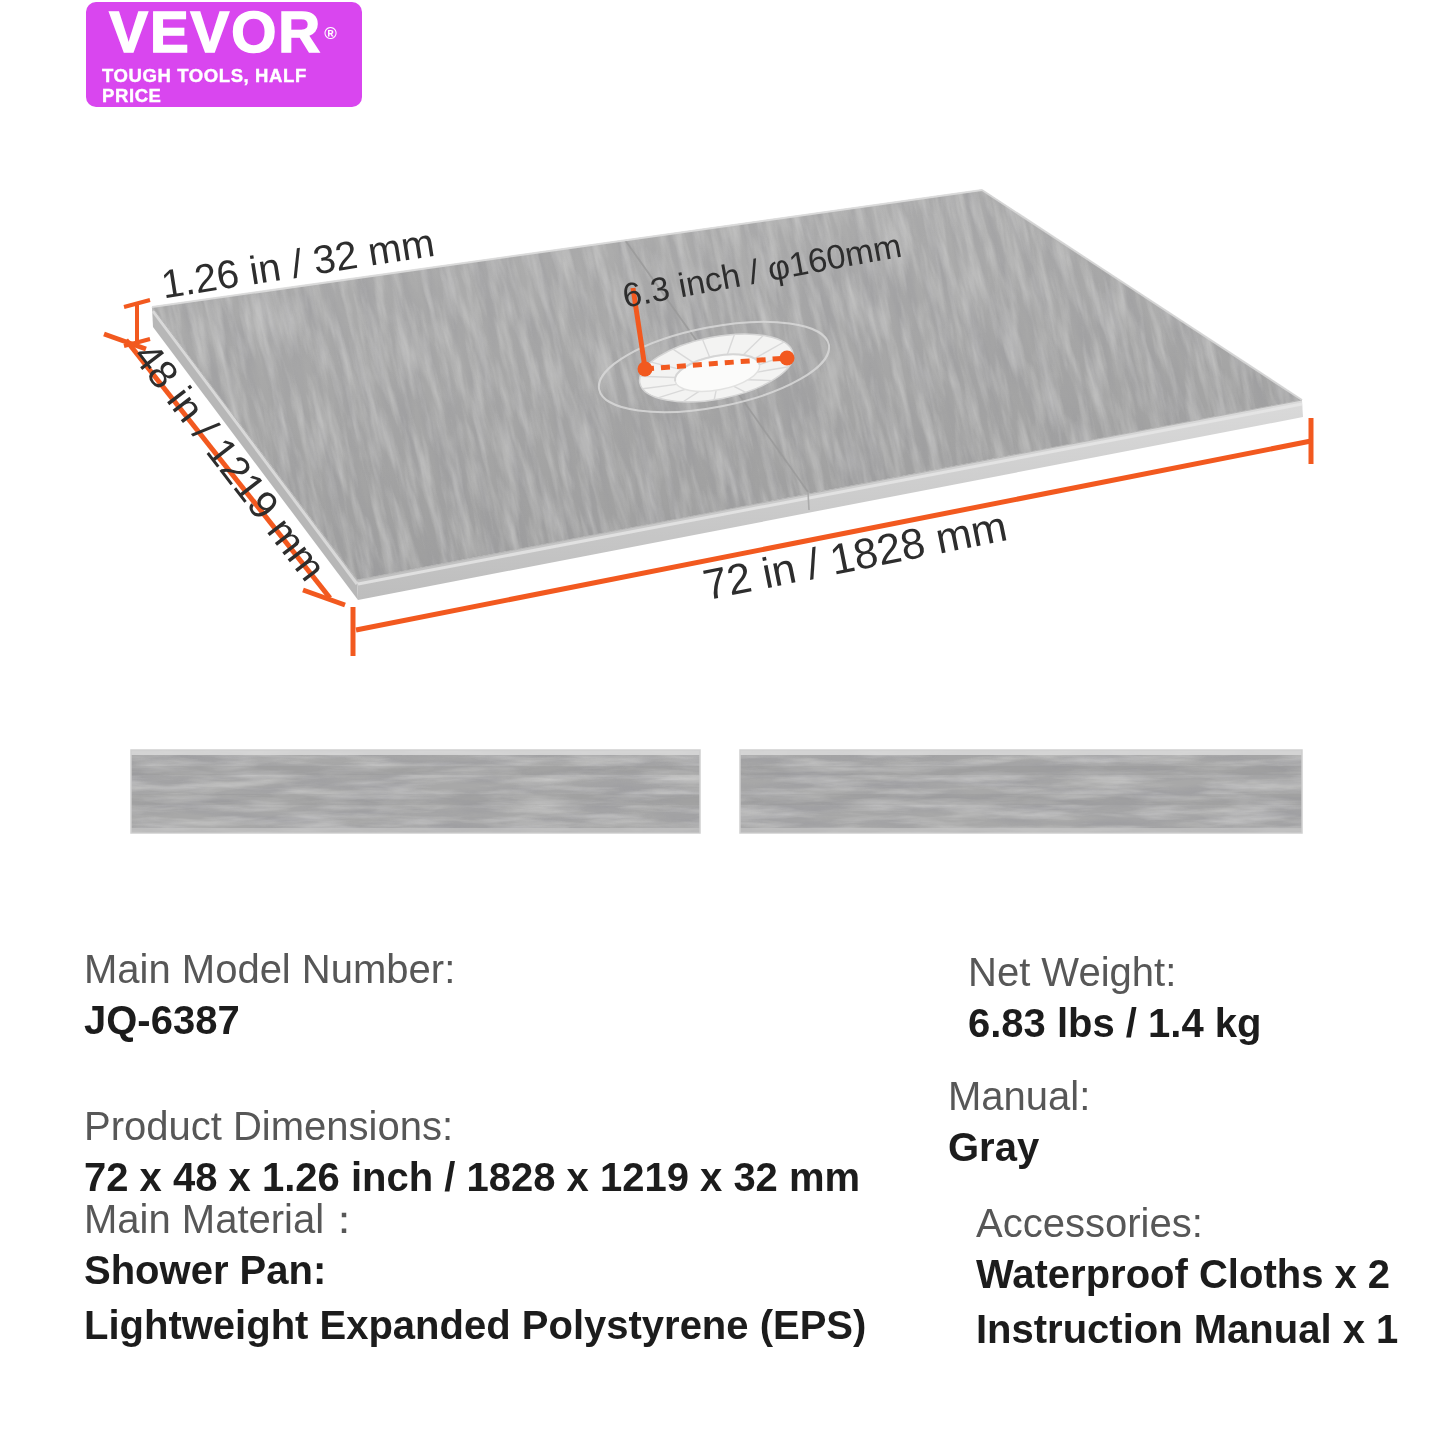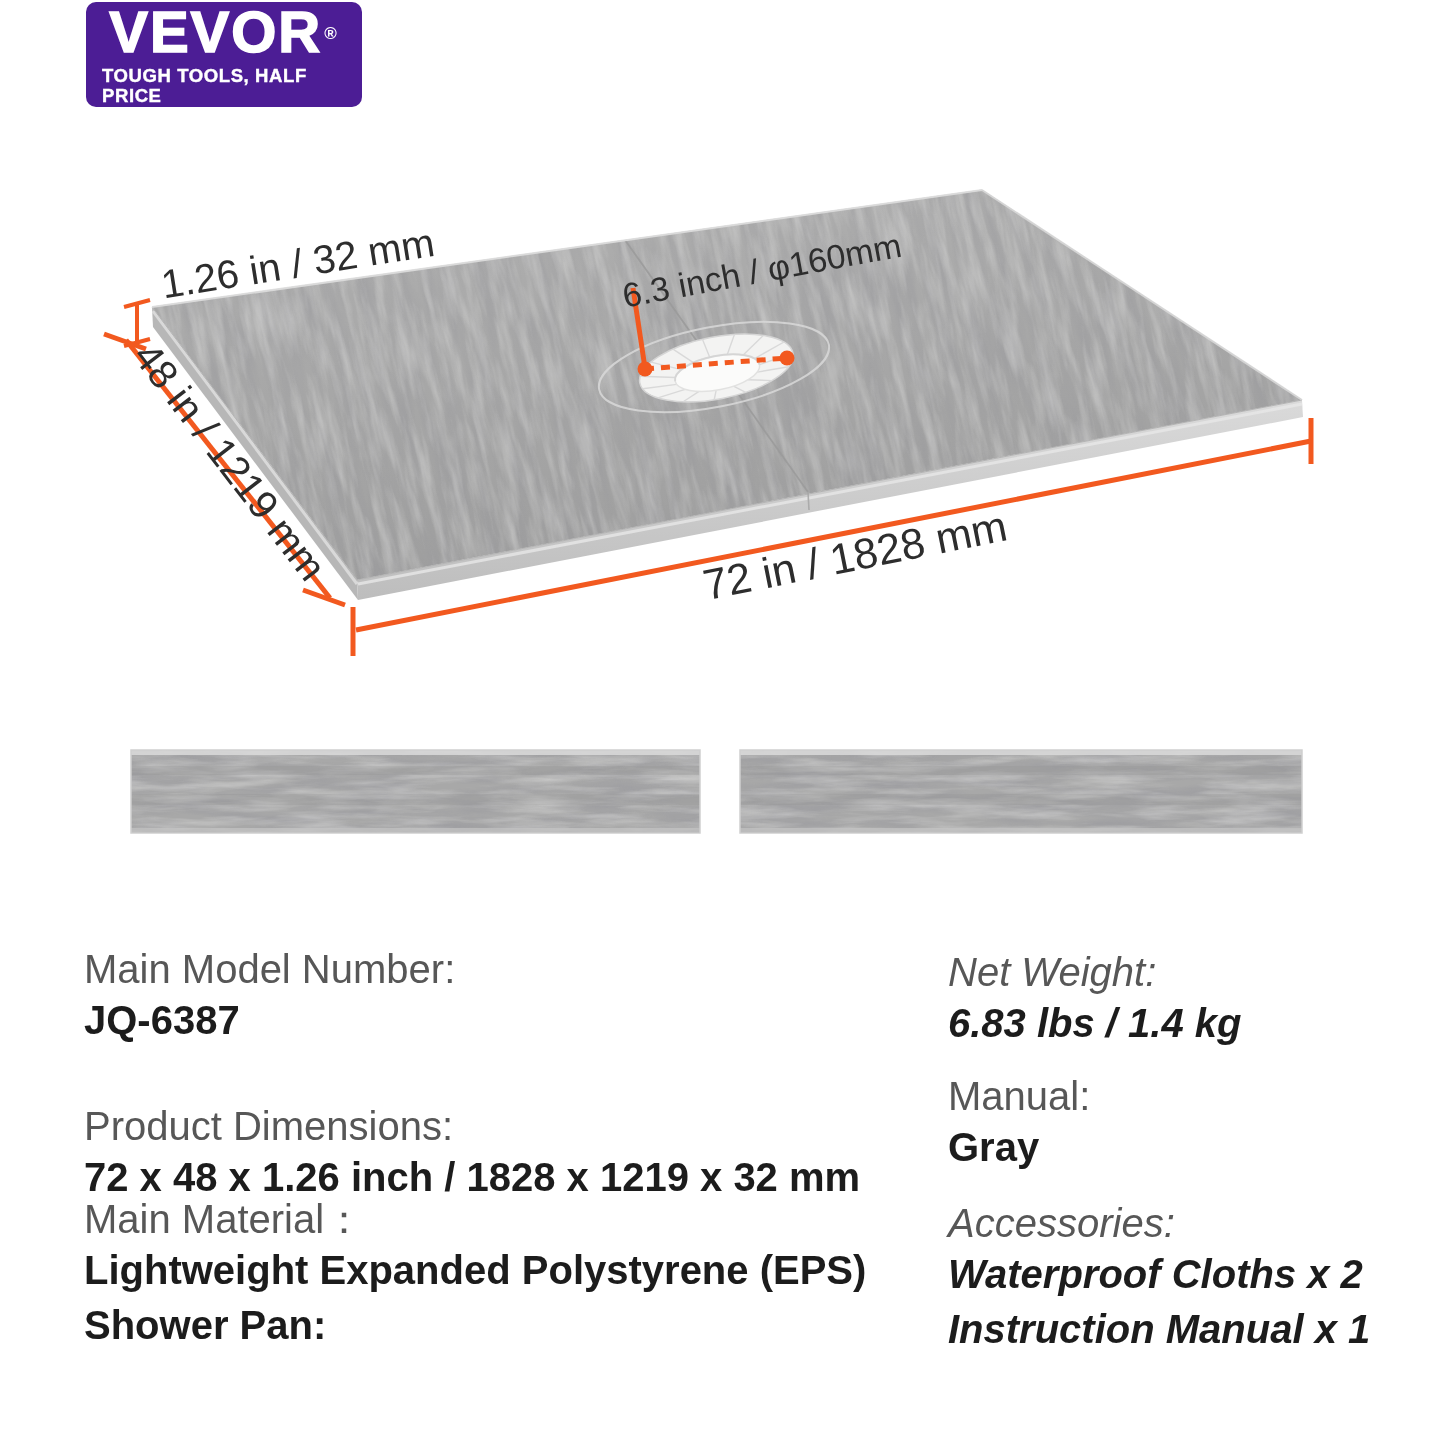--- a/index.html
+++ b/index.html
@@ -33,21 +33,21 @@
   
   .spec-group{position:absolute;white-space:nowrap;}
   .spec-label{font-size:40px;line-height:47px;color:#575757;font-weight:400;}
   .spec-value{font-size:40px;line-height:55px;color:#1c1c1c;font-weight:700;}
 </style>
 </head>
 <body>
 
 <div class="canvas">
 
-  <div class="logo" style="background:#4c1d95;">
+  <div class="logo" style="background:#d946ef;">
     <div class="wordmark">
       <span>VEVOR</span>
       <span class="reg">®</span>
     </div>
     <div class="tagline">TOUGH TOOLS, HALF PRICE</div>
   </div>
 
   <svg class="illustration" viewBox="0 0 1445 880" width="1445" height="880">
     <defs>
       <clipPath id="clip-pan">
@@ -192,31 +192,31 @@
   <div class="spec-group" style="left:84px;top:946px;">
     <div class="spec-label">Main Model Number:</div>
     <div class="spec-value">JQ-6387</div>
   </div>
   <div class="spec-group" style="left:84px;top:1103px;">
     <div class="spec-label">Product Dimensions:</div>
     <div class="spec-value">72 x 48 x 1.26 inch / 1828 x 1219 x 32 mm</div>
   </div>
   <div class="spec-group" style="left:84px;top:1196px;">
     <div class="spec-label">Main Material：</div>
+    <div class="spec-value">Shower Pan:</div>
     <div class="spec-value">Lightweight Expanded Polystyrene (EPS)</div>
-    <div class="spec-value">Shower Pan:</div>
-  </div>
-
-  <div class="spec-group" style="left:948px;top:949px;font-style:italic;">
+  </div>
+
+  <div class="spec-group" style="left:968px;top:949px;">
     <div class="spec-label">Net Weight:</div>
     <div class="spec-value">6.83 lbs / 1.4 kg</div>
   </div>
   <div class="spec-group" style="left:948px;top:1073px;">
     <div class="spec-label">Manual:</div>
     <div class="spec-value">Gray</div>
   </div>
-  <div class="spec-group" style="left:948px;top:1200px;font-style:italic;">
+  <div class="spec-group" style="left:976px;top:1200px;">
     <div class="spec-label">Accessories:</div>
     <div class="spec-value">Waterproof Cloths x 2</div>
     <div class="spec-value">Instruction Manual x 1</div>
   </div>
 
 </div>
 
 </body></html>

